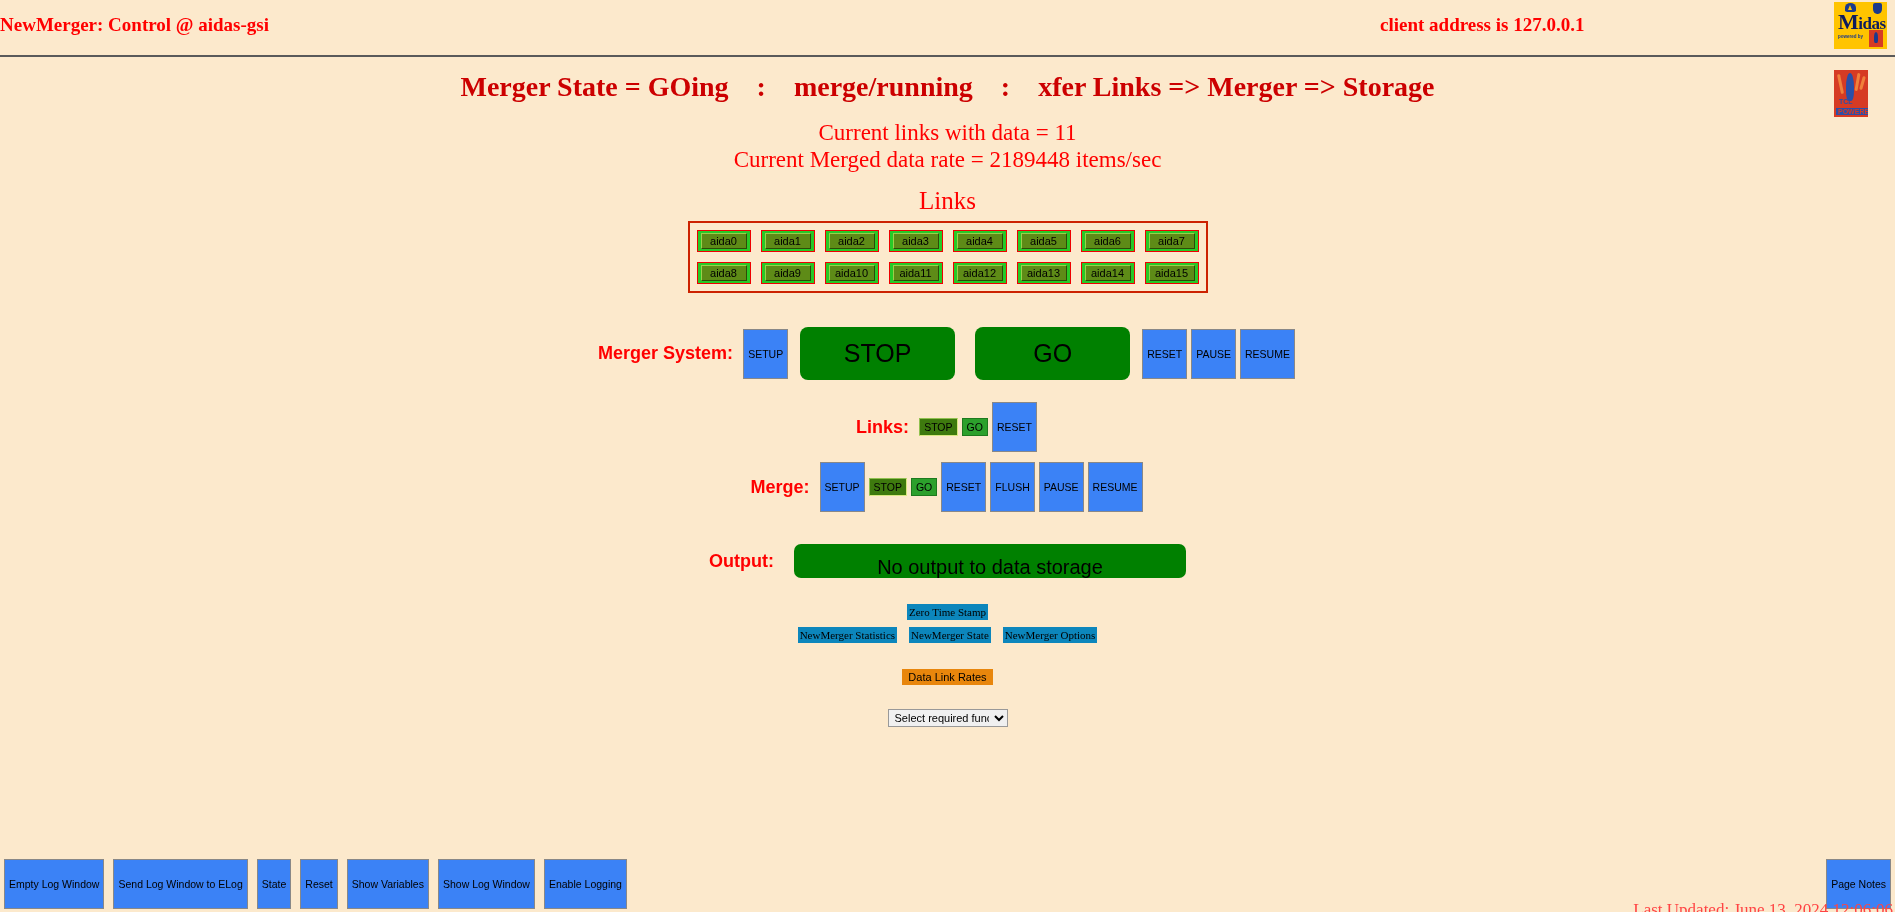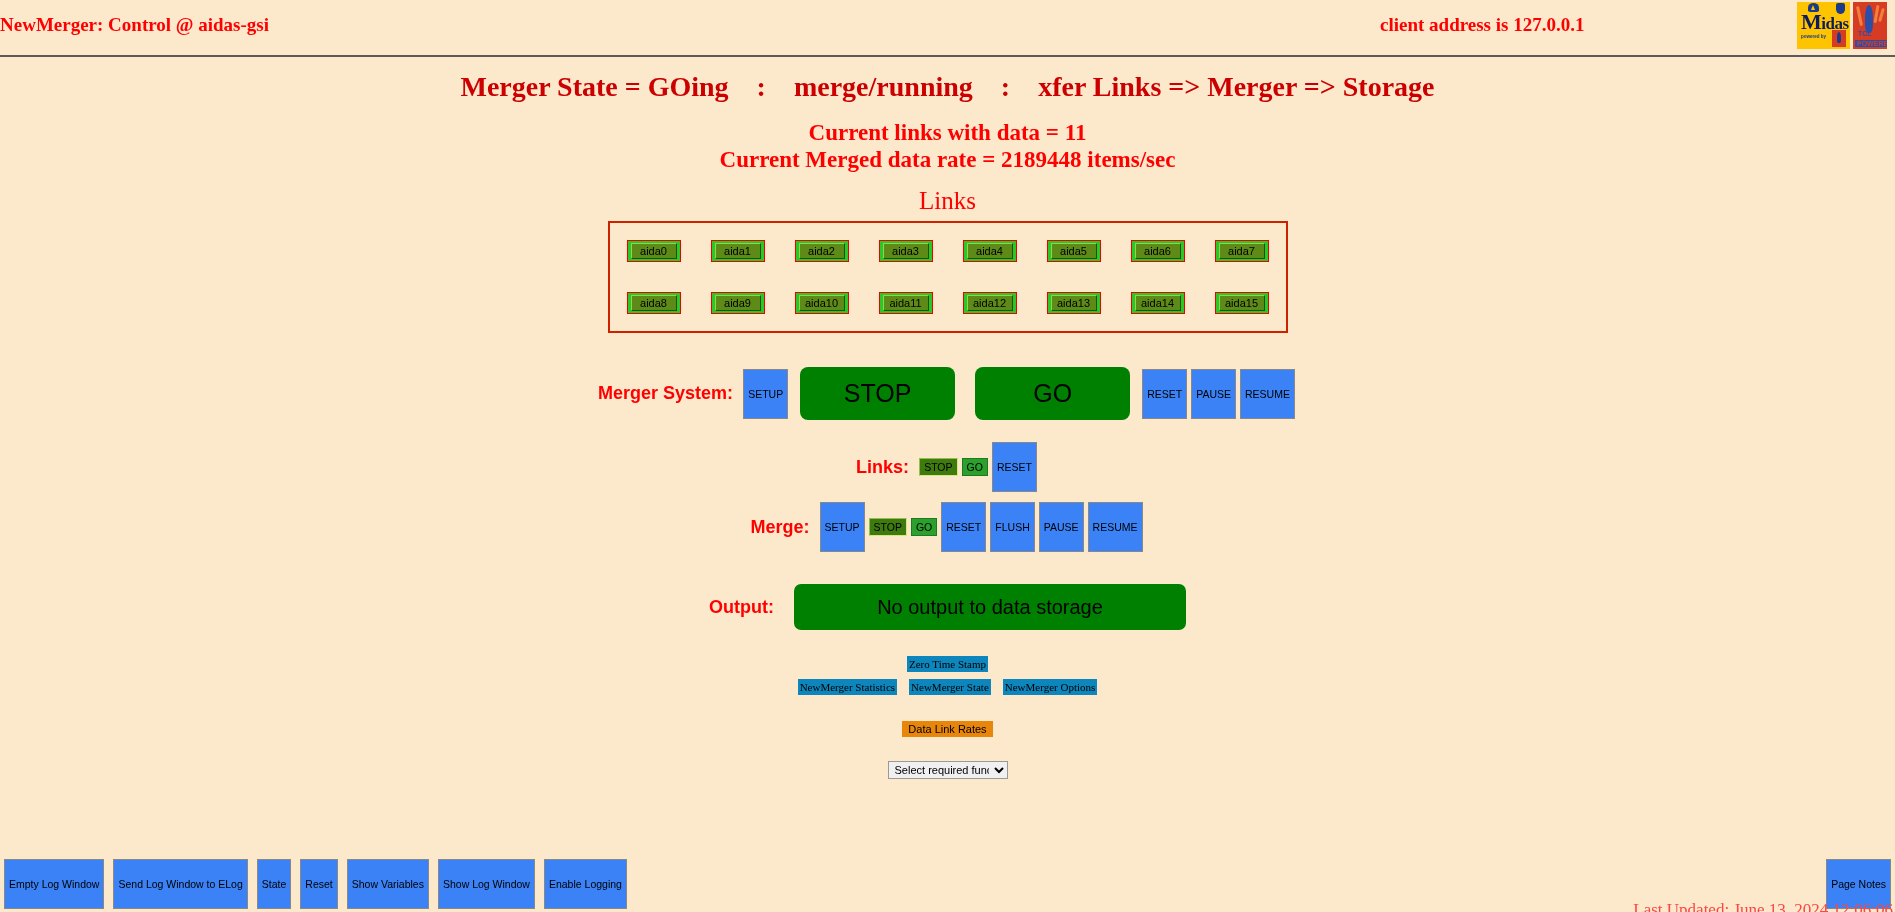--- a/index.html
+++ b/index.html
@@ -39,22 +39,23 @@
     font-family: "Liberation Serif", serif;
     font-weight: bold;
     font-size: 19px;
     white-space: nowrap;
   }
   .logos {
     position: absolute;
     right: 8px;
     top: 2px;
     display: flex;
-    gap: 3px;
+    gap: 21px;
     align-items: flex-start;
+    flex-direction: column;
   }
   .logo-midas {
     width: 53px;
     height: 47px;
     background: #FFC400;
     position: relative;
     overflow: hidden;
   }
   .logo-midas .m-tri {
     position: absolute;
@@ -167,21 +168,21 @@
     font-family: "Liberation Serif", serif;
     font-weight: bold;
     font-size: 28px;
     margin-top: 14px;
     white-space: pre;
   }
   .info-line {
     text-align: center;
     color: #FF0000;
     font-family: "Liberation Serif", serif;
-    font-weight: bold;
+    font-weight: normal;
     font-size: 23px;
     line-height: 1.18;
     margin-top: 16px;
   }
   .links-heading {
     text-align: center;
     color: #FF0000;
     font-family: "Liberation Serif", serif;
     font-weight: normal;
     font-size: 25px;
@@ -197,21 +198,21 @@
   .links-box {
     border: 2px solid #CC2200;
     background: #FCE9CC;
     padding: 2px;
   }
   .links-row { display: flex; }
   .link-cell {
     border: 1px solid #EE0000;
     background: #27C927;
     padding: 2px 3px;
-    margin: 15px;
+    margin: 5px;
     display: flex;
     align-items: flex-end;
     justify-content: center;
   }
   .link-btn {
     background: #5E8B17;
     border-top: 1px solid #9BD04A;
     border-left: 1px solid #9BD04A;
     border-right: 1px solid #2E4A06;
     border-bottom: 1px solid #2E4A06;
@@ -305,21 +306,21 @@
     margin-top: 32px;
   }
   .out-box {
     background: #008000;
     color: #000000;
     border: none;
     border-radius: 7px;
     font-family: "Liberation Sans", sans-serif;
     font-size: 20px;
     width: 392px;
-    height: 46px;
+    height: 34px;
     line-height: 46px;
     text-align: center;
     margin-left: 12px;
     cursor: pointer;
   }
 
   
   .bluerow {
     display: flex;
     justify-content: center;

